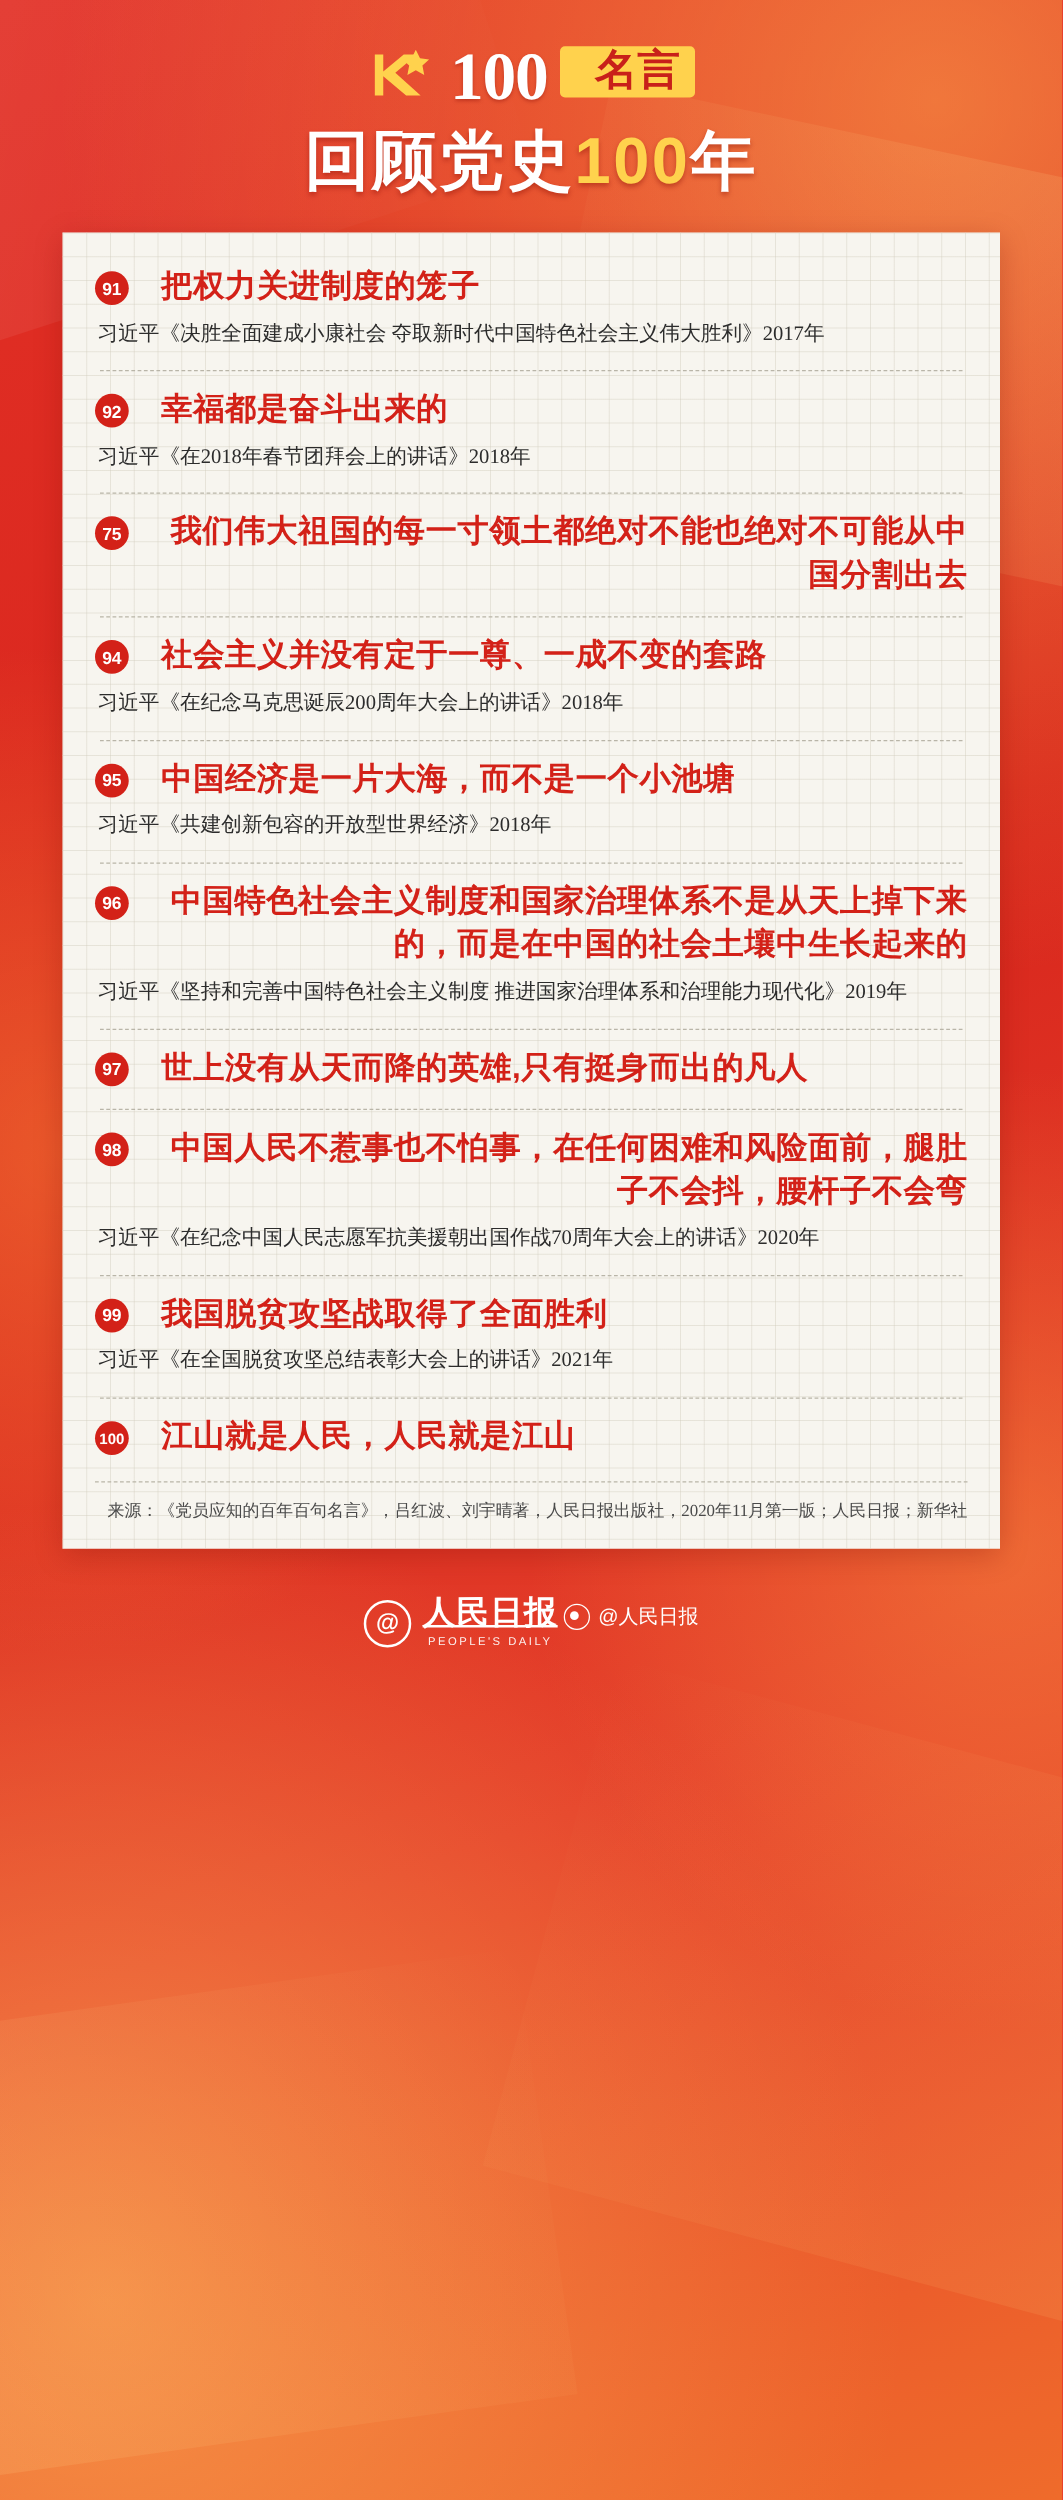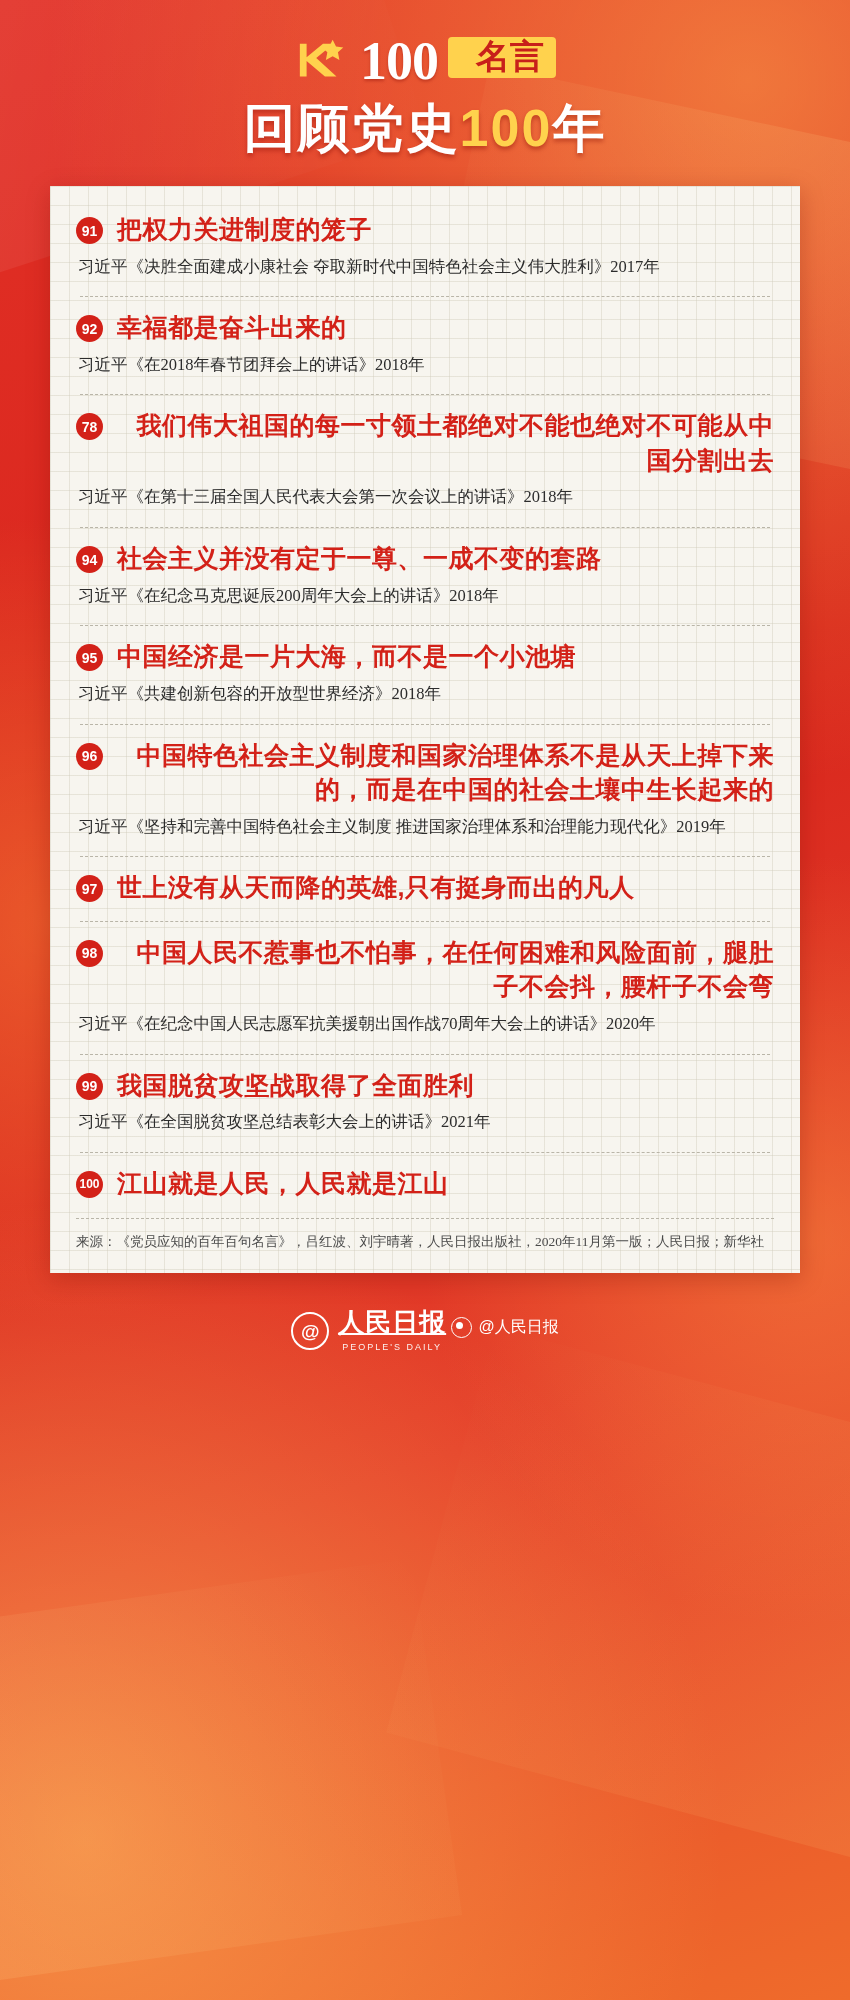--- a/index.html
+++ b/index.html
@@ -72,21 +72,21 @@
     background:#f7f5ef;
     background-image:
       linear-gradient(rgba(210,205,190,.45) 1px, transparent 1px),
       linear-gradient(90deg, rgba(210,205,190,.45) 1px, transparent 1px);
     background-size:19px 19px;
     box-shadow:0 6px 22px rgba(120,10,0,.28);
     padding:26px 26px 20px 26px;
     box-sizing:border-box;
   }
   .item{padding:0 0 2px 0;}
-  .q-line{display:flex;align-items:flex-start;gap:14px;}
+  .q-line{display:flex;align-items:flex-start;gap:26px;}
   .badge{
     flex:0 0 auto;
     width:27px;height:27px;border-radius:50%;
     background:#d32118;color:#fff;
     font-size:14px;font-weight:bold;
     display:flex;align-items:center;justify-content:center;
     margin-top:5px;
   }
   .badge.wide{font-size:12px;}
   .quote{
@@ -110,20 +110,21 @@
     height:0;
   }
   .note{
     margin-top:16px;
     color:#4a4a4a;
     font-size:13.5px;
     line-height:1.6;
     font-family:"Liberation Serif","DejaVu Serif",serif;
     border-top:1px dashed #b9b5a8;
     padding-top:12px;
+    text-align:right;
   }
 
   
   .footer{
     position:relative;
     text-align:center;
     margin-top:26px;
   }
   .logo-row{
     display:inline-flex;align-items:center;gap:9px;
@@ -194,24 +195,23 @@
       <div class="q-line">
         <span class="badge">92</span>
         <span class="quote">幸福都是奋斗出来的</span>
       </div>
       <div class="src">习近平《在2018年春节团拜会上的讲话》2018年</div>
     </div>
     <div class="sep"></div>
 
     <div class="item">
       <div class="q-line">
-        <span class="badge">78</span>
+        <span class="badge">75</span>
         <span class="quote">我们伟大祖国的每一寸领土都绝对不能也绝对不可能从中国分割出去</span>
       </div>
-      <div class="src">习近平《在第十三届全国人民代表大会第一次会议上的讲话》2018年</div>
     </div>
     <div class="sep"></div>
 
     <div class="item">
       <div class="q-line">
         <span class="badge">94</span>
         <span class="quote">社会主义并没有定于一尊、一成不变的套路</span>
       </div>
       <div class="src">习近平《在纪念马克思诞辰200周年大会上的讲话》2018年</div>
     </div>

